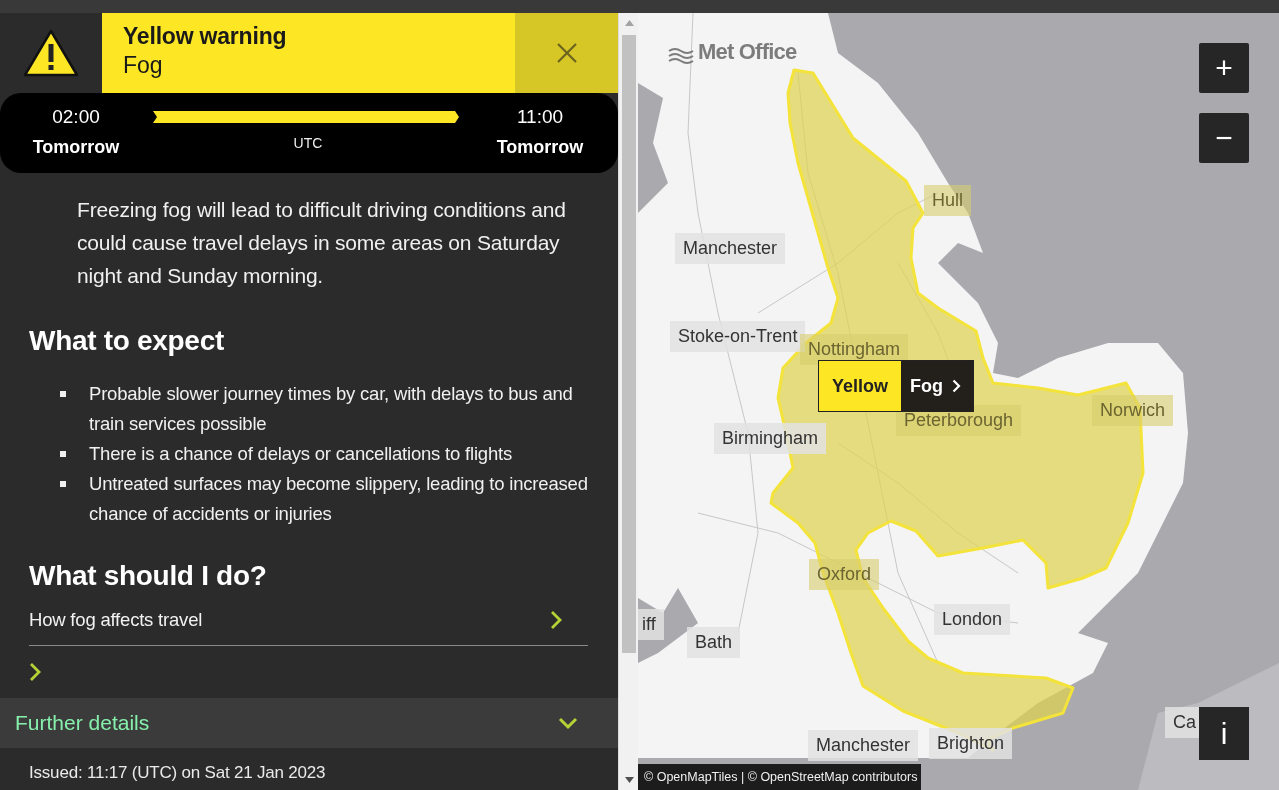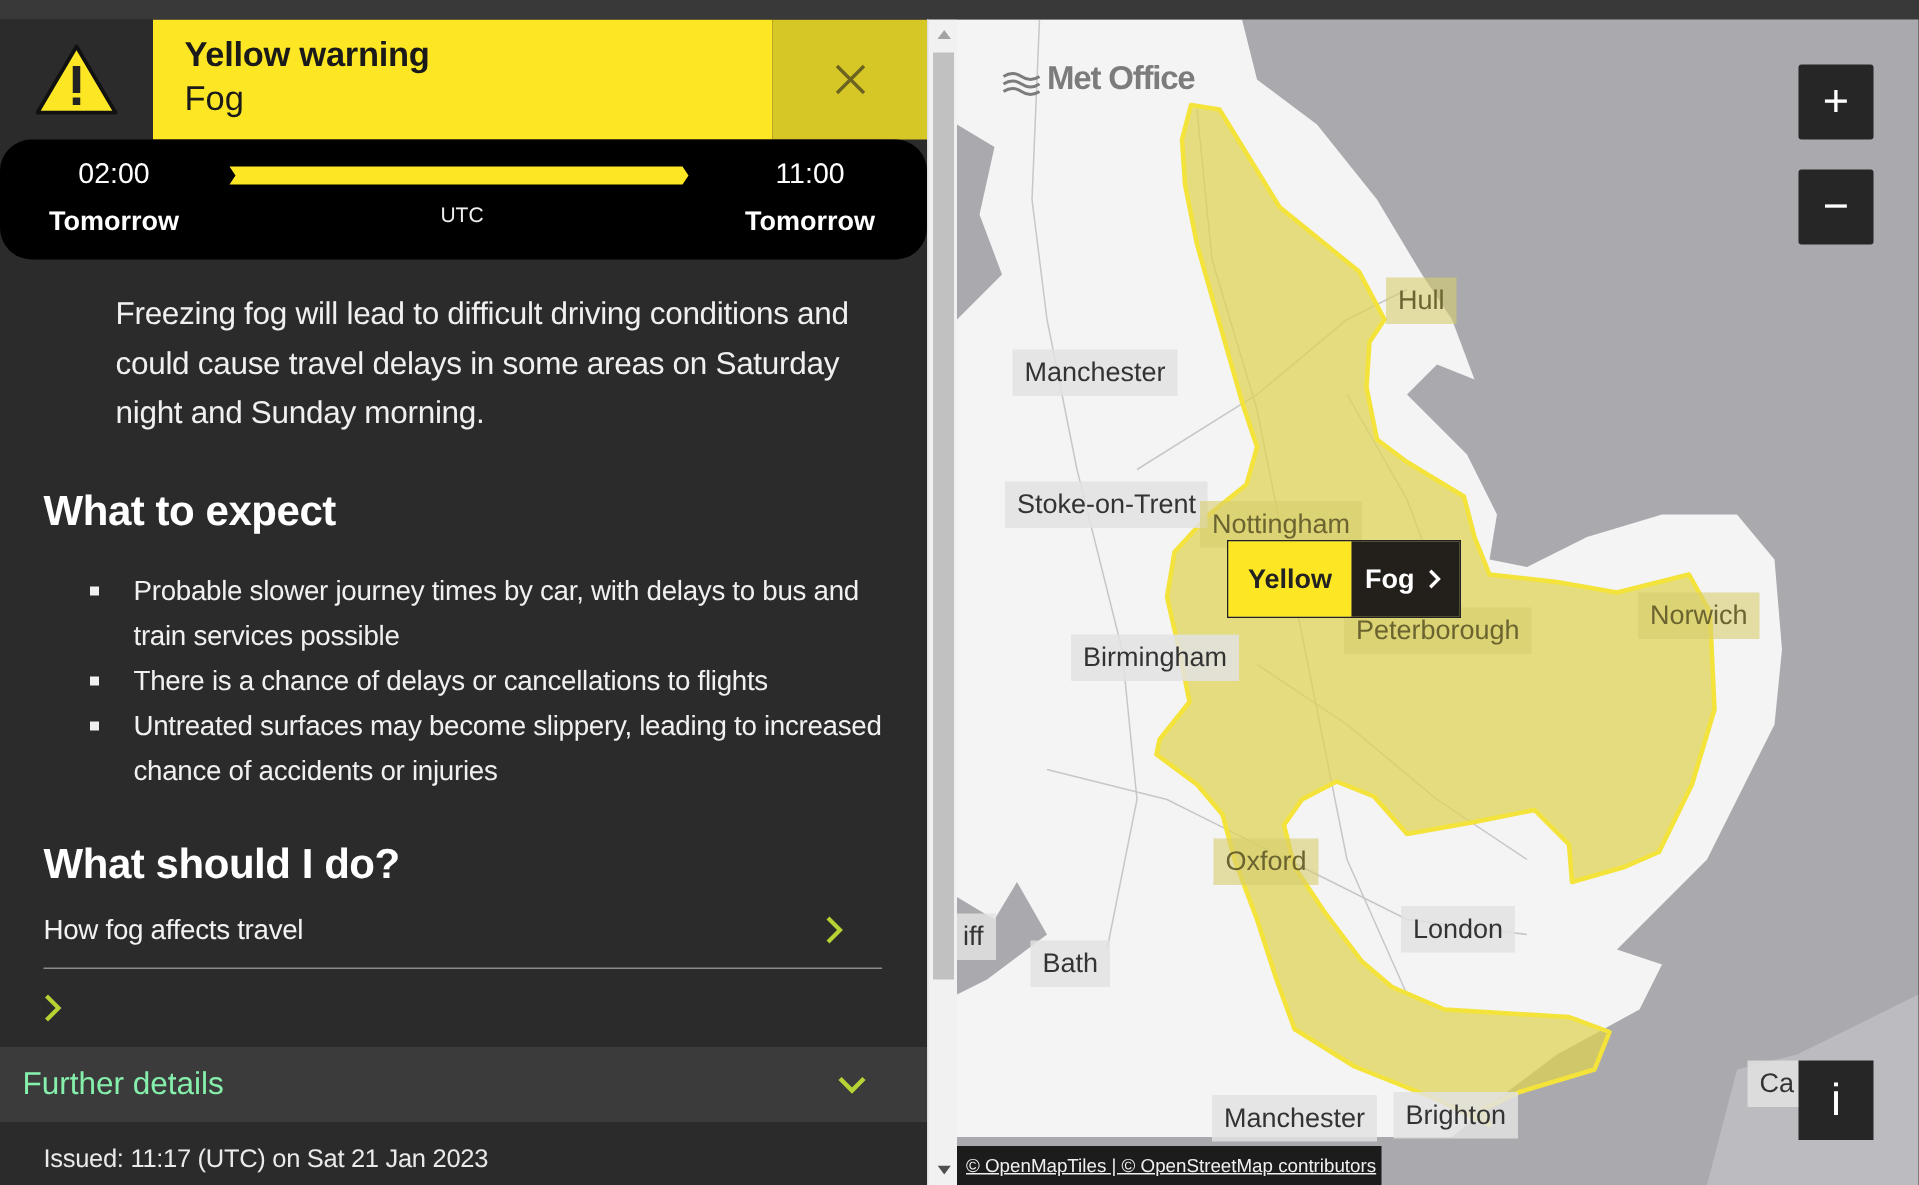--- a/index.html
+++ b/index.html
@@ -44,21 +44,21 @@
   
   .map { position: absolute; left: 638px; top: 13px; width: 641px; height: 777px; background: #a9a9ae; overflow: hidden; }
   .map svg.base { position: absolute; left: 0; top: 0; }
   .logo { position: absolute; left: 30px; top: 26px; display: flex; align-items: flex-end; gap: 4px; color: #7c7c7c; font-size: 22px; font-weight: bold; letter-spacing: -0.8px; }
   .city { position: absolute; background: rgba(226,226,226,0.85); color: #333; font-size: 18px; padding: 5px 8px; white-space: nowrap; }
   .city.in { background: rgba(215,205,110,0.6); color: #6b6430; }
   .zoom-btn { position: absolute; left: 561px; width: 50px; height: 50px; background: #262626; color: #fff; display:flex; align-items:center; justify-content:center; font-size: 30px; cursor:pointer; border-radius: 2px; }
   .zoom-in { top: 30px; }
   .zoom-out { top: 100px; }
   .info-btn { position: absolute; left: 561px; top: 694px; width: 50px; height: 53px; background: #262626; color: #fff; display:flex; align-items:center; justify-content:center; font-size: 30px; cursor:pointer; }
-  .attrib { position: absolute; left: 0; top: 751px; height: 26px; background: #1c1c1c; color: #f0f0f0; font-size: 12.5px; padding: 0 4px 0 6px; display:flex; align-items:center;text-decoration:underline; }
+  .attrib { position: absolute; left: 0; top: 751px; height: 26px; background: #1c1c1c; color: #f0f0f0; font-size: 12.5px; padding: 0 4px 0 6px; display:flex; align-items:center; }
   .warn-label { position: absolute; left: 180px; top: 347px; height: 52px; display: flex; border: 1px solid #222; cursor: pointer; justify-content: space-between; }
   .warn-label .lv { background: #fde725; color: #222; font-weight: bold; font-size: 18px; width: 82px; display:flex; align-items:center; justify-content:center; }
   .warn-label .tp { background: #231f1b; color: #fff; font-weight: bold; font-size: 18px; width: 72px; display:flex; align-items:center; justify-content:flex-start; padding-left: 9px; gap: 9px; }
 </style>
 </head>
 <body>
 
 <div class="topstrip"></div>
 
 <div class="panel">

